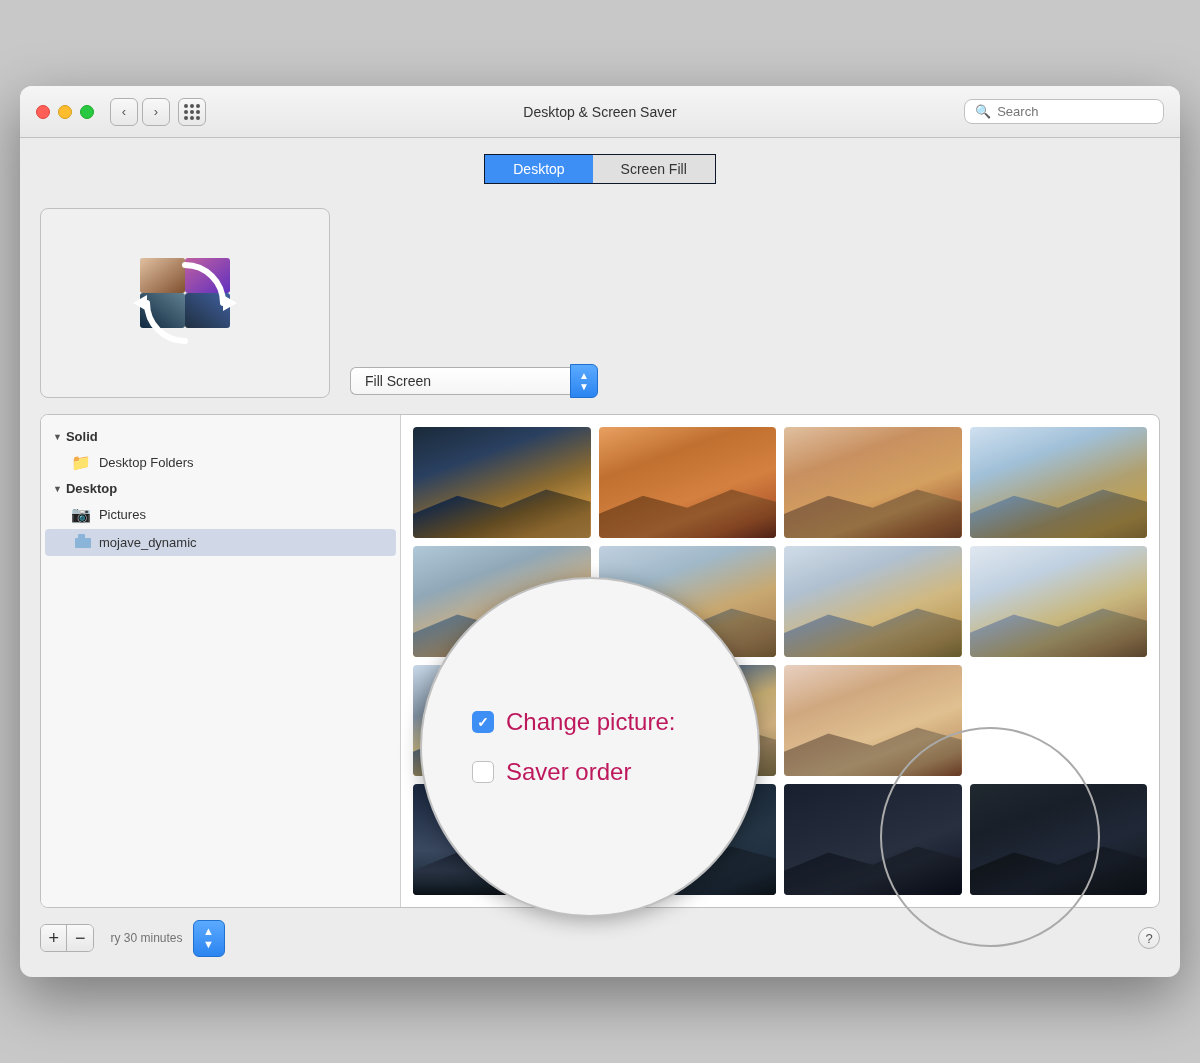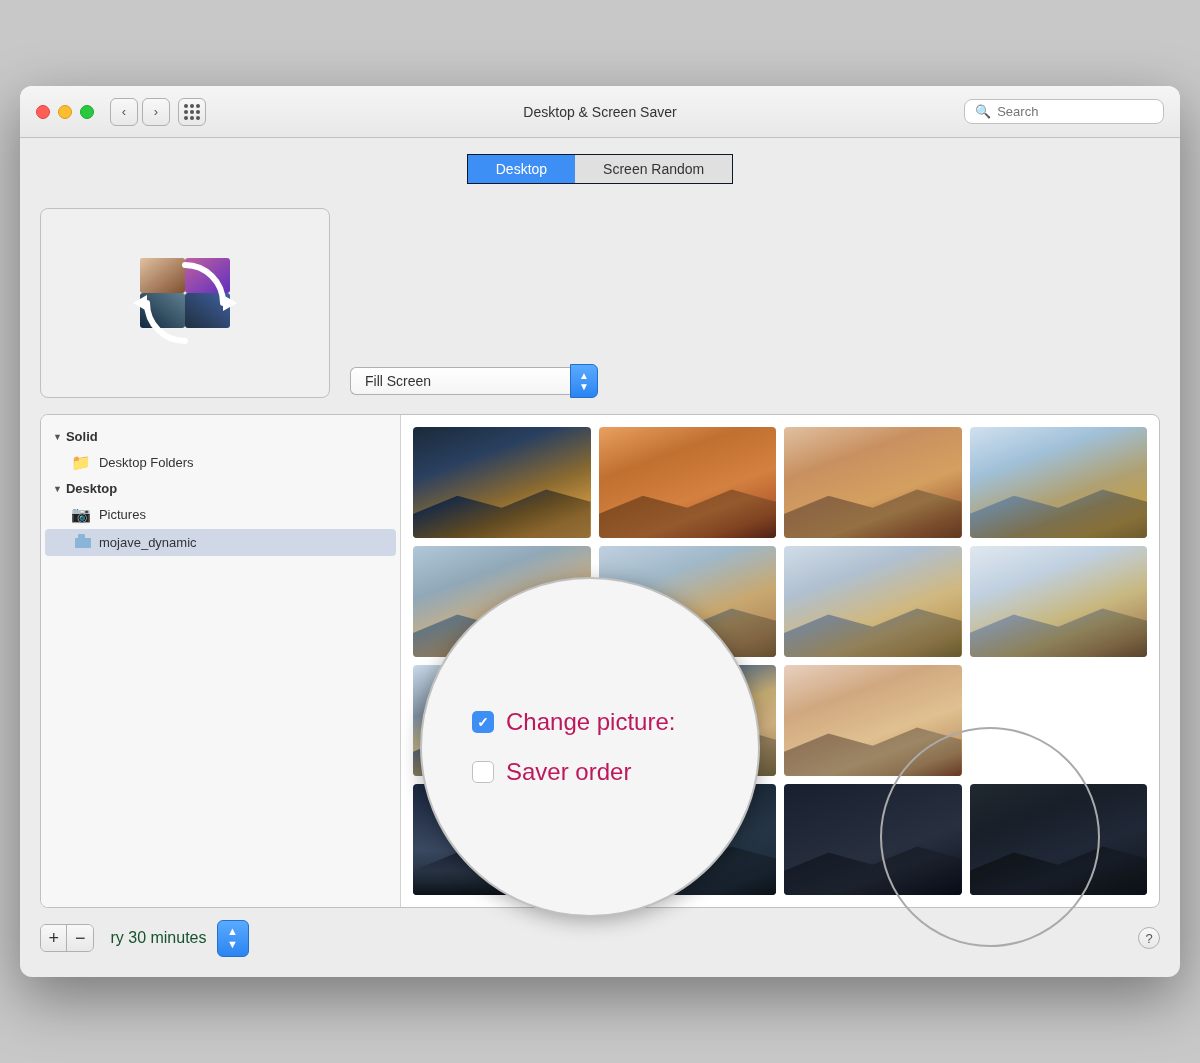--- a/index.html
+++ b/index.html
@@ -450,21 +450,21 @@
     <div class="title-text">Desktop &amp; Screen Saver</div>
     <div class="search-bar">
       <span class="search-icon-tb">🔍</span>
       <input class="search-input-tb" type="text" placeholder="Search" style="">
     </div>
   </div>
 
   <div class="tab-bar">
     <div class="segmented">
       <button class="seg-btn active">Desktop</button>
-      <button class="seg-btn inactive">Screen Random</button>
+      <button class="seg-btn inactive">Screen Fill</button>
     </div>
   </div>
 
   <div class="main-content">
 
     <div class="top-section">
       <div class="preview-box">
 
         <svg width="130" height="130" viewBox="0 0 130 130">
 
@@ -564,21 +564,21 @@
         <div class="wallpaper-thumb thumb-16 dune-thumb"></div>
       </div>
     </div>
 
     <div class="bottom-bar">
       <div class="add-remove-btns">
         <button class="add-remove-btn">+</button>
         <button class="add-remove-btn">−</button>
       </div>
       <div class="bottom-controls-row" style="display:flex;align-items:center;gap:10px;">
-        <span style="font-size:16px;color:#14532d;">ry 30 minutes</span>
+        <span style="font-size:12px;color:#737373;">ry 30 minutes</span>
         <div class="stepper-blue">
           <span>▲</span>
           <span>▼</span>
         </div>
         <div class="help-btn">?</div>
       </div>
     </div>
   </div>
 
   <div class="magnify-overlay">

